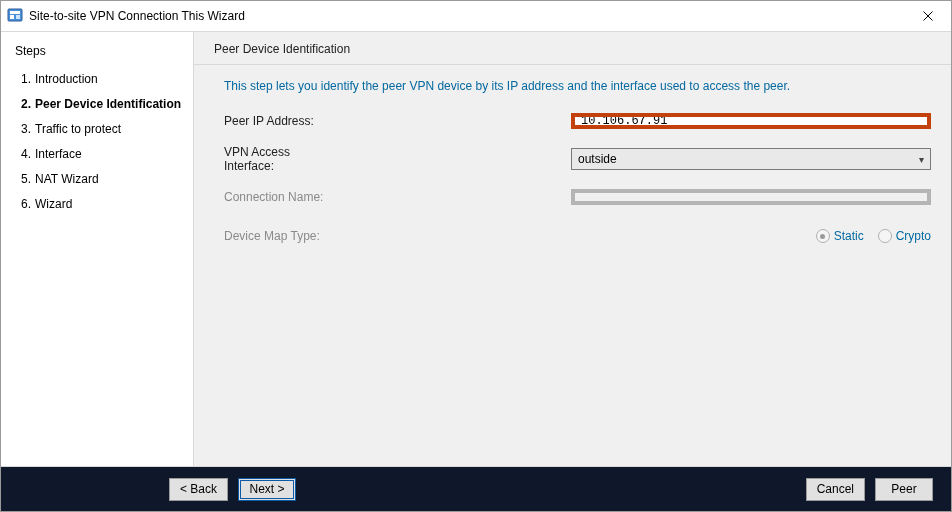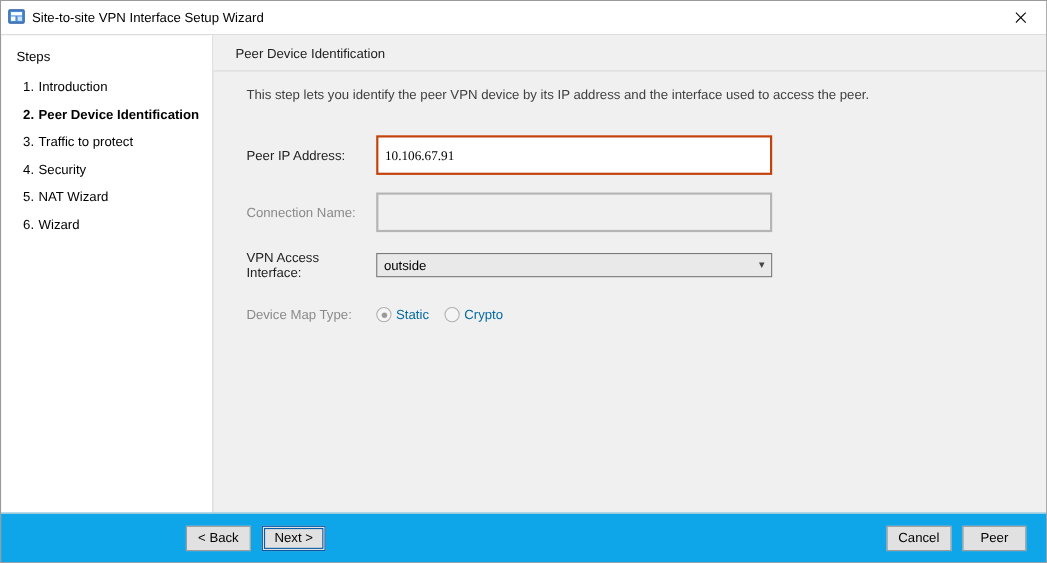--- a/index.html
+++ b/index.html
@@ -96,42 +96,43 @@
     color: #222;
     border-bottom: 1px solid #d9d9d9;
     background: #f0f0f0;
   }
   .content-body {
     flex: 1;
     padding: 14px 20px 10px 30px;
     overflow: auto;
   }
   .desc {
-    margin-bottom: 30px;
-    color: #404040;
+    margin-bottom: 20px;
+    color: #0369a1;
   }
   .form-row {
     display: flex;
     align-items: center;
     margin-bottom: 16px;
+    justify-content: space-between;
   }
   .form-row .label {
     width: 118px;
     color: #222;
   }
   .form-row.disabled .label {
     color: #8a8a8a;
   }
   .text-input {
     width: 360px;
-    height: 36px;
-    box-sizing: border-box;
-    border: 2px solid #c2410c;
+    height: 16px;
+    box-sizing: border-box;
+    border: 4px solid #c2410c;
     background: #ffffff;
-    font-family: Liberation Serif, serif;
+    font-family: Liberation Mono, monospace;
     font-size: 12px;
     padding: 1px 6px;
   }
   .text-input[disabled] {
     background: #f0f0f0;
     color: #8a8a8a;
     border-color: #b5b5b5;
   }
   .select {
     width: 360px;
@@ -178,21 +179,21 @@
     border-radius: 50%;
     background: #9a9a9a;
   }
   
   .footer {
     height: 44px;
     border-top: 1px solid #d9d9d9;
     display: flex;
     align-items: center;
     padding: 0 18px;
-    background: #0ea5e9;
+    background: #0f172a;
   }
   .footer .left-btns {
     display: flex;
     gap: 10px;
     margin-left: 150px;
   }
   .footer .spacer { flex: 1; }
   .footer .right-btns {
     display: flex;
     gap: 10px;
@@ -226,21 +227,21 @@
 
   <div class="titlebar">
     <span class="app-icon">
       <svg width="16" height="16" viewBox="0 0 16 16">
         <rect x="1" y="2" width="14" height="12" rx="1" fill="#4a90d9" stroke="#2c5aa0"></rect>
         <rect x="3" y="4" width="10" height="3" fill="#ffffff"></rect>
         <rect x="3" y="8" width="4" height="4" fill="#ffffff"></rect>
         <rect x="9" y="8" width="4" height="4" fill="#cce5ff"></rect>
       </svg>
     </span>
-    <span class="title">Site-to-site VPN Interface Setup Wizard</span>
+    <span class="title">Site-to-site VPN Connection This Wizard</span>
     <span class="spacer"></span>
     <div class="close">
       <svg width="10" height="10" viewBox="0 0 10 10">
         <line x1="0.5" y1="0.5" x2="9.5" y2="9.5" stroke="#000" stroke-width="1"></line>
         <line x1="9.5" y1="0.5" x2="0.5" y2="9.5" stroke="#000" stroke-width="1"></line>
       </svg>
     </div>
   </div>
 
   <div class="main">
@@ -255,21 +256,21 @@
         <li class="current">
           <span class="num">2.</span>
           <span>Peer Device Identification</span>
         </li>
         <li>
           <span class="num">3.</span>
           <span>Traffic to protect</span>
         </li>
         <li>
           <span class="num">4.</span>
-          <span>Security</span>
+          <span>Interface</span>
         </li>
         <li>
           <span class="num">5.</span>
           <span>NAT Wizard</span>
         </li>
         <li>
           <span class="num">6.</span>
           <span>Wizard</span>
         </li>
       </ol>
@@ -277,33 +278,33 @@
 
     <div class="content-wrap">
       <div class="content-header">Peer Device Identification</div>
       <div class="content-body">
 
         <div class="desc">This step lets you identify the peer VPN device by its IP address and the interface used to access the peer.</div>
 
         <div class="form-row">
           <div class="label">Peer IP Address:</div>
           <input class="text-input" type="text" value="10.106.67.91" style="">
-        </div>
-
-        <div class="form-row disabled">
-          <div class="label">Connection Name:</div>
-          <input class="text-input" type="text" disabled="" value="" style="">
         </div>
 
         <div class="form-row">
           <div class="label">VPN Access Interface:</div>
           <div class="select">
             <span>outside</span>
             <span class="chev">▾</span>
           </div>
+        </div>
+
+        <div class="form-row disabled">
+          <div class="label">Connection Name:</div>
+          <input class="text-input" type="text" disabled="" value="" style="">
         </div>
 
         <div style="height:8px"></div>
 
         <div class="form-row disabled">
           <div class="label">Device Map Type:</div>
           <div class="radio-group">
             <div class="radio checked">
               <span class="dot"></span>
               <span>Static</span>

